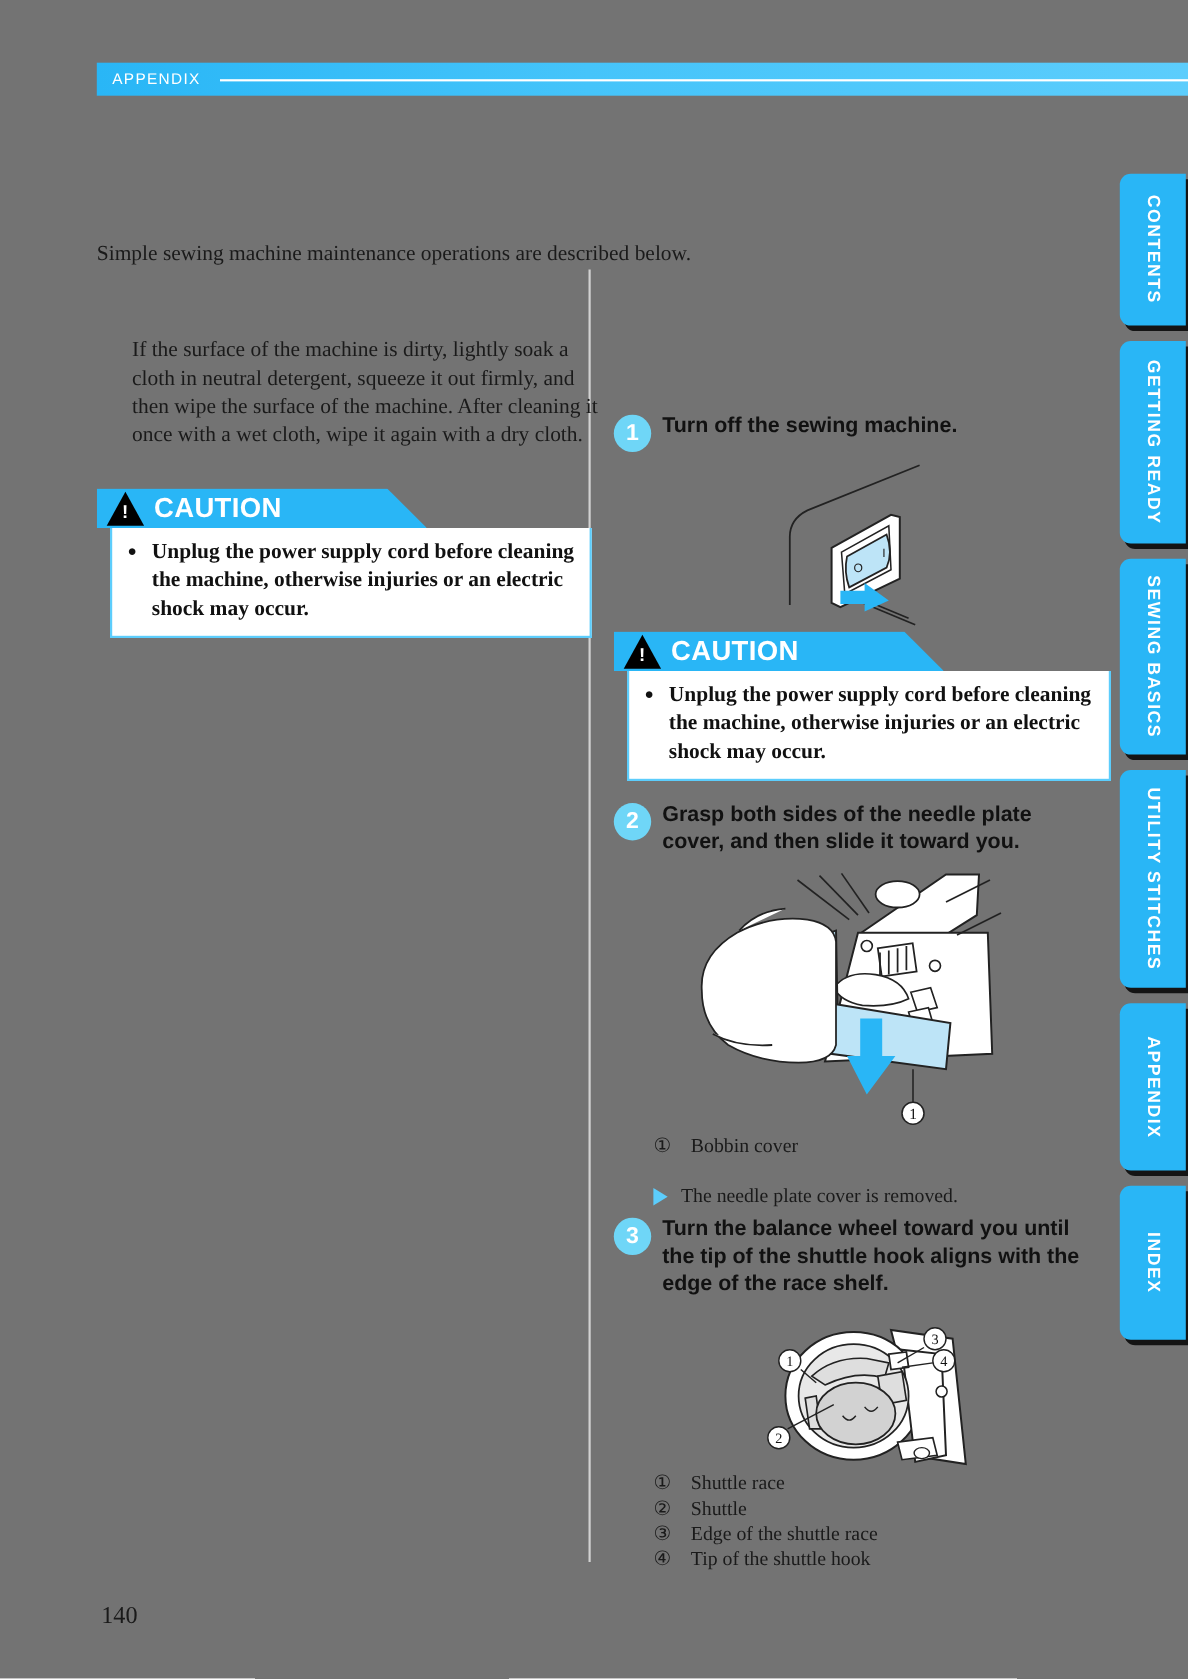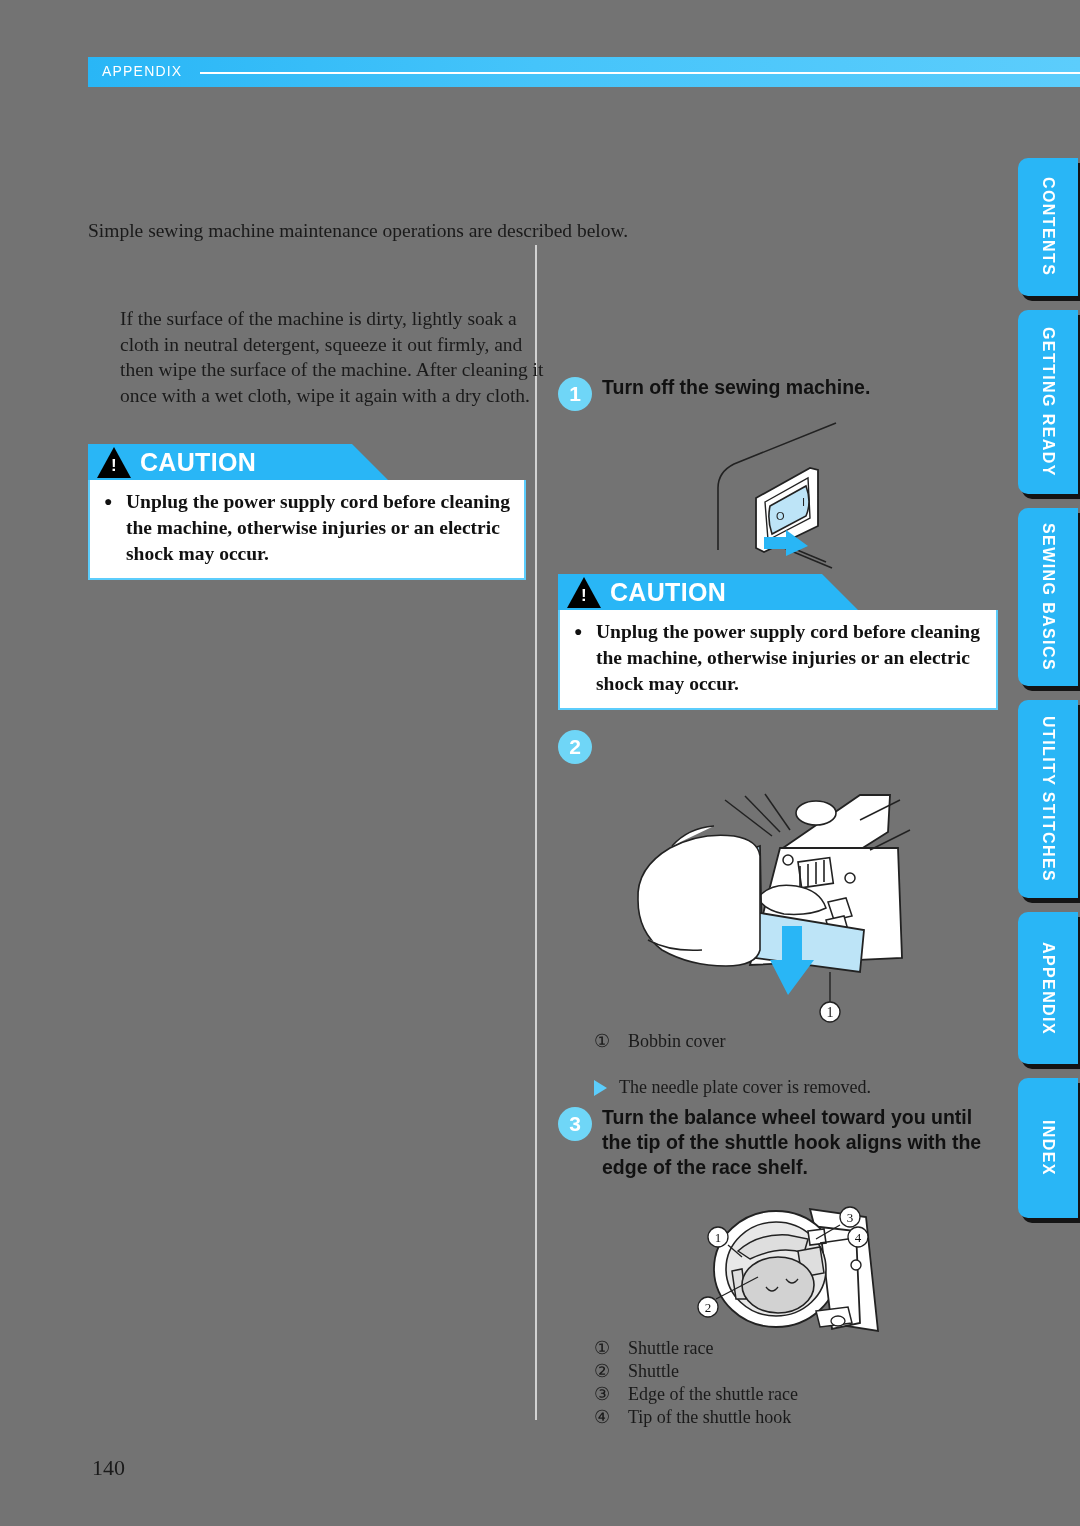--- a/index.html
+++ b/index.html
@@ -206,20 +206,21 @@
     font-weight: bold;
     color: #ffffff;
     letter-spacing: 0.3px;
   }
   .caution .cbox {
     border: 2px solid #5ccdfc;
     border-top: none;
     padding: 9px 12px 11px 12px;
     background: #ffffff;
     box-sizing: border-box;
+    margin-left: 12px;
   }
   .caution .cbox ul {
     margin: 0;
     padding: 0;
     list-style: none;
   }
   .caution .cbox li {
     position: relative;
     padding-left: 24px;
     font-family: "Liberation Serif", serif;
@@ -425,20 +426,21 @@
     </div>
     <div class="cbox">
       <ul>
         <li>Unplug the power supply cord before cleaning the machine, otherwise injuries or an electric shock may occur.</li>
       </ul>
     </div>
   </div>
 
   <div class="step" id="step-2">
     <div class="num">2</div>
+    <div class="txt">Grasp both sides of the needle plate cover, and then slide it toward you.</div>
   </div>
 
   <div class="figure" id="fig-bobbin">
     <svg width="360" height="235" viewBox="0 0 360 235">
 
       <g fill="#ffffff" stroke="#222" stroke-width="1.8">
         <path d="M150 60 L230 5 L260 5 L258 42 L150 110 Z"></path>
         <path d="M120 175 L150 58 L268 58 L272 168 Z"></path>
       </g>
       <g fill="none" stroke="#222" stroke-width="1.5">

